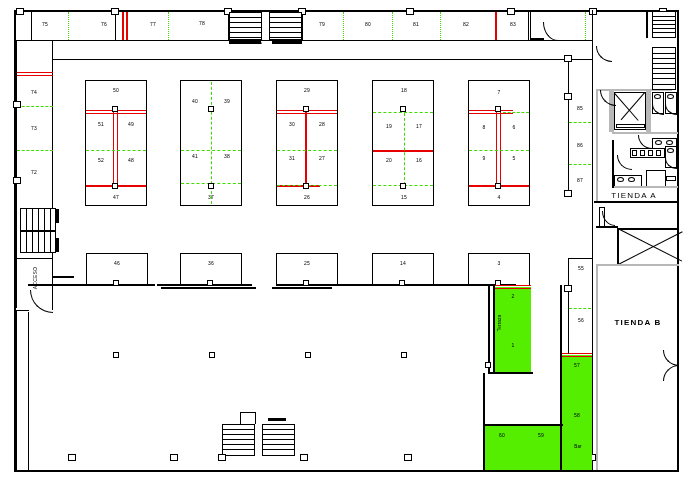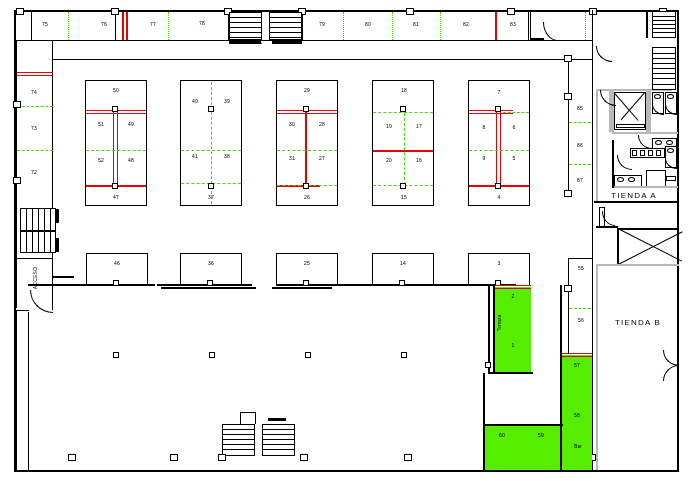--- a/index.html
+++ b/index.html
@@ -369,19 +369,19 @@
   <div class="ln" style="left:618px;top:228px;width:72px;height:1px;transform-origin:0 0;transform:rotate(27deg);"></div>
   <div class="ln" style="left:618px;top:264px;width:72px;height:1px;transform-origin:0 0;transform:rotate(-27deg);"></div>
   <div class="gray" style="left:596px;top:264px;width:83px;height:1.5px;"></div>
   <div class="ln" style="left:596px;top:226px;width:22px;height:1.5px;"></div>
   <div class="ln" style="left:599px;top:207px;width:1px;height:20px;"></div>
   <div class="ln" style="left:604px;top:207px;width:1px;height:20px;"></div>
   <div class="ln" style="left:599px;top:207px;width:6px;height:1px;"></div>
   <div class="door" style="left:602px;top:211px;width:12px;height:14px;"></div>
 
   <div class="gray" style="left:596px;top:265px;width:1.5px;height:205px;"></div>
-  <span class="lbl big" style="left:638px;top:323px;">TIENDA  B</span>
+  <span class="lbl big" style="left:638px;top:323px;font-weight:bold;">TIENDA  B</span>
   <div class="door" style="left:663px;top:350px;width:15px;height:15px;"></div>
   <div class="door" style="left:663px;top:365px;width:15px;height:15px;transform:scaleY(-1);"></div>
 
   <div class="ln" style="left:52px;top:270px;width:1px;height:14px;"></div>
 
 </div>
 
 </body></html>

